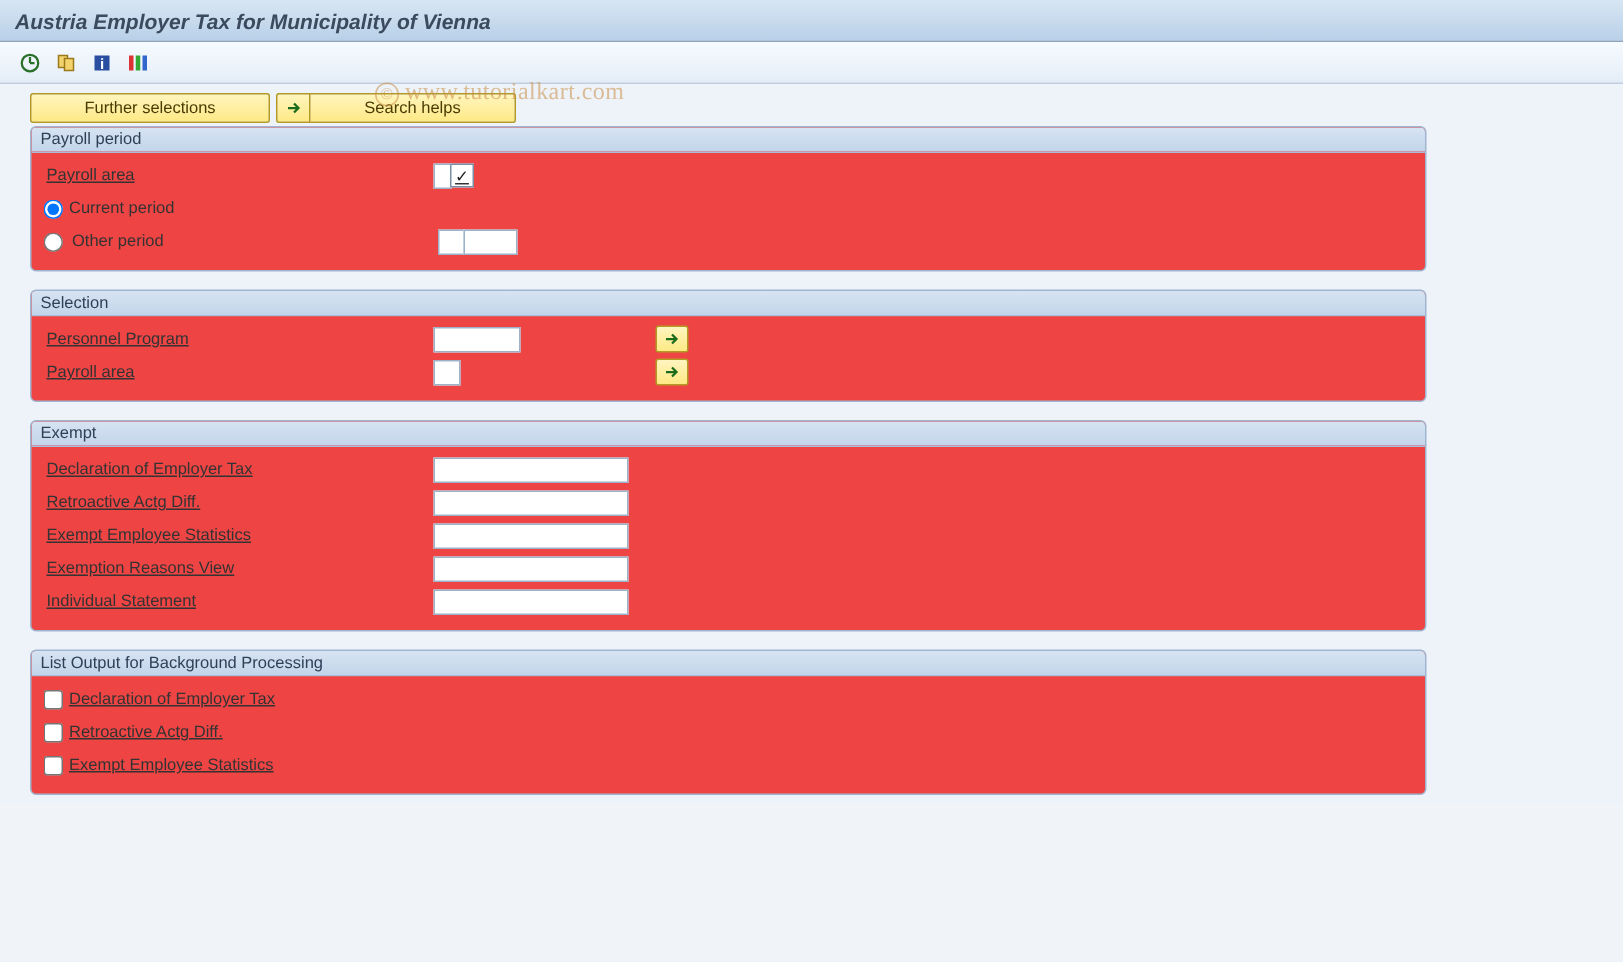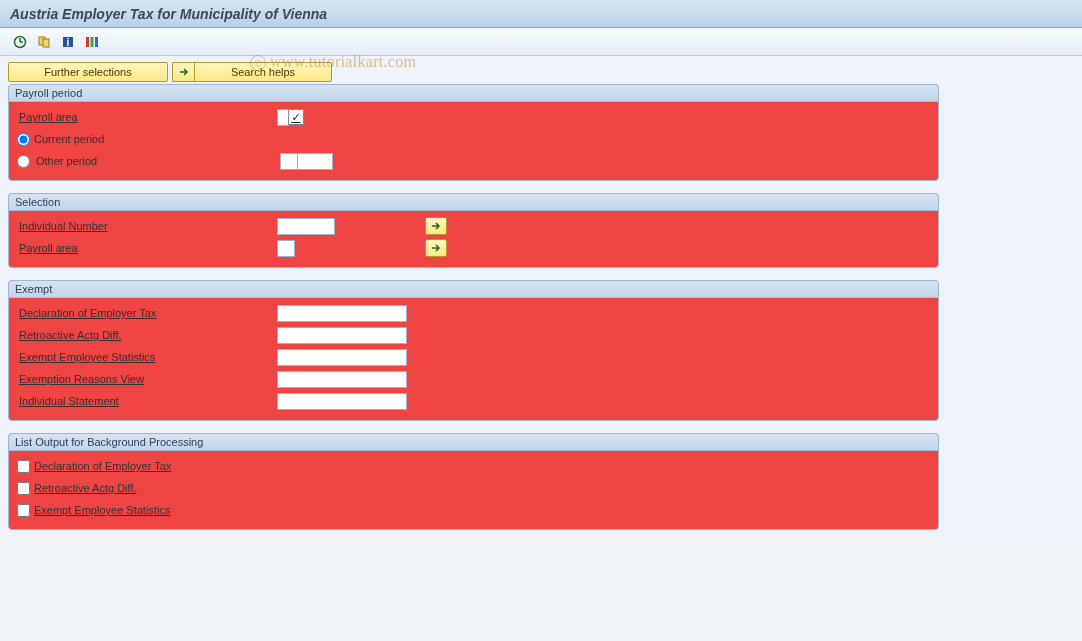--- a/index.html
+++ b/index.html
@@ -38,21 +38,21 @@
     width: 20px;
     height: 18px;
     display: inline-flex;
     align-items: center;
     justify-content: center;
     cursor: pointer;
     border-radius: 2px;
   }
   .tbicon svg { width: 14px; height: 14px; }
   .content {
-    padding: 6px 8px;
+    padding: 6px 20px;
     background: #eef3fa;
   }
   .action-row {
     display: flex;
     gap: 0;
     margin-bottom: 2px;
   }
   .yellow-btn {
     border: 1px solid #b49a25;
     border-radius: 2px;
@@ -241,21 +241,21 @@
         <input type="text" class="txt txt-sm" value="" style="">
         <input type="text" class="txt" style="width: 36px; margin-left: -1px;" value="">
       </div>
     </div>
   </div>
 
   <div class="section">
     <div class="section-title">Selection</div>
     <div class="section-body">
       <div class="row">
-        <span class="label">Individual Number</span>
+        <span class="label">Personnel Program</span>
         <input type="text" class="txt txt-md" value="" style="">
         <span class="multi-btn">
           <svg viewBox="0 0 10 10">
               <path d="M1 5 h6 M5 2 l3 3 -3 3" fill="none" stroke="#1a6b1a" stroke-width="1.5"></path>
             </svg>
         </span>
       </div>
       <div class="row">
         <span class="label">Payroll area</span>
         <input type="text" class="txt txt-sm" value="" style="">

